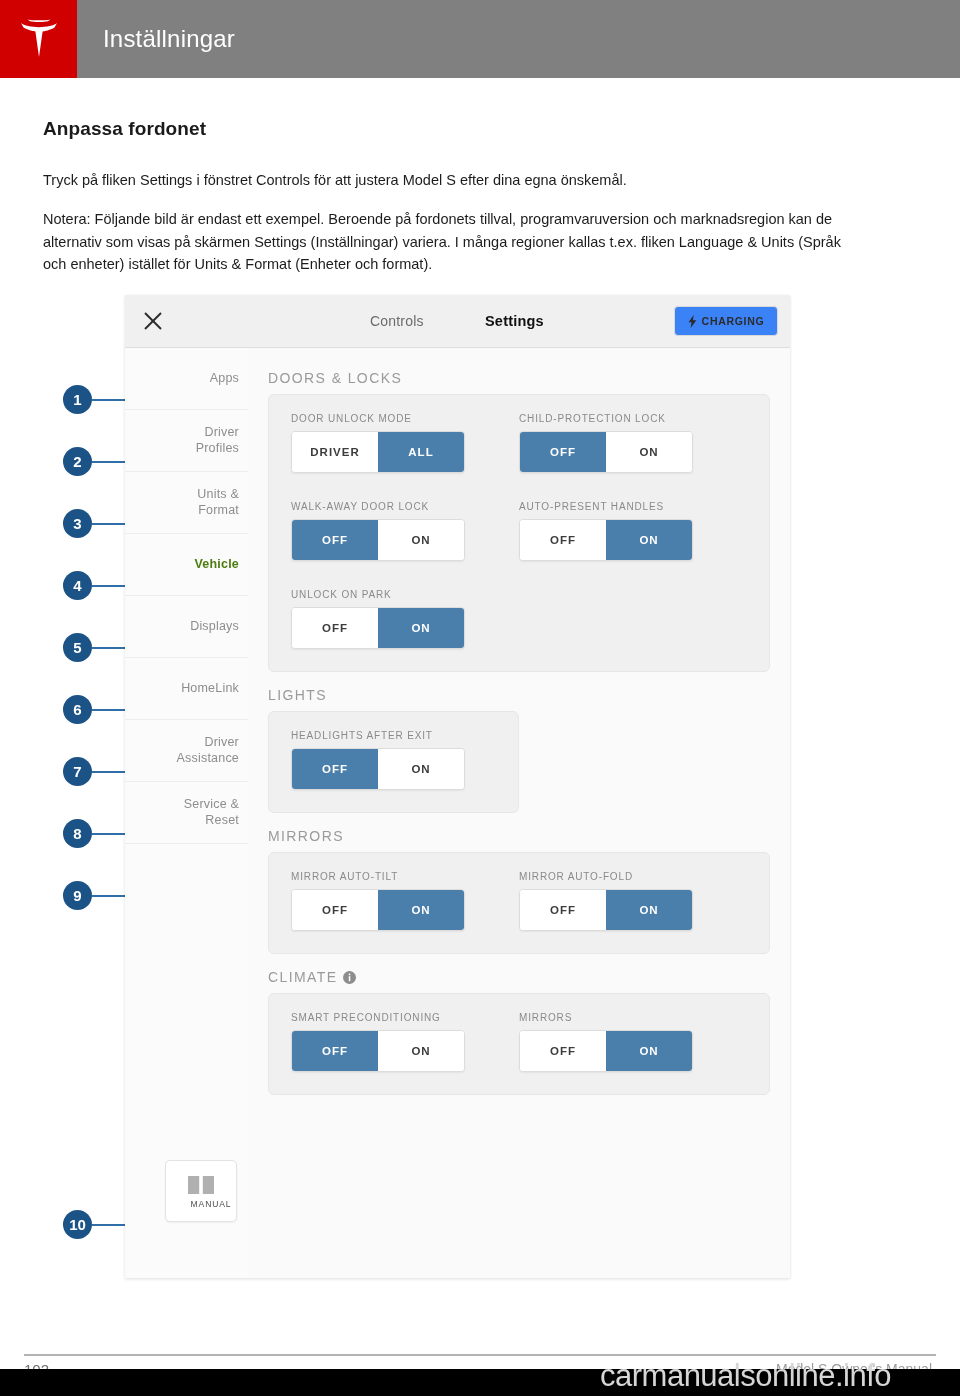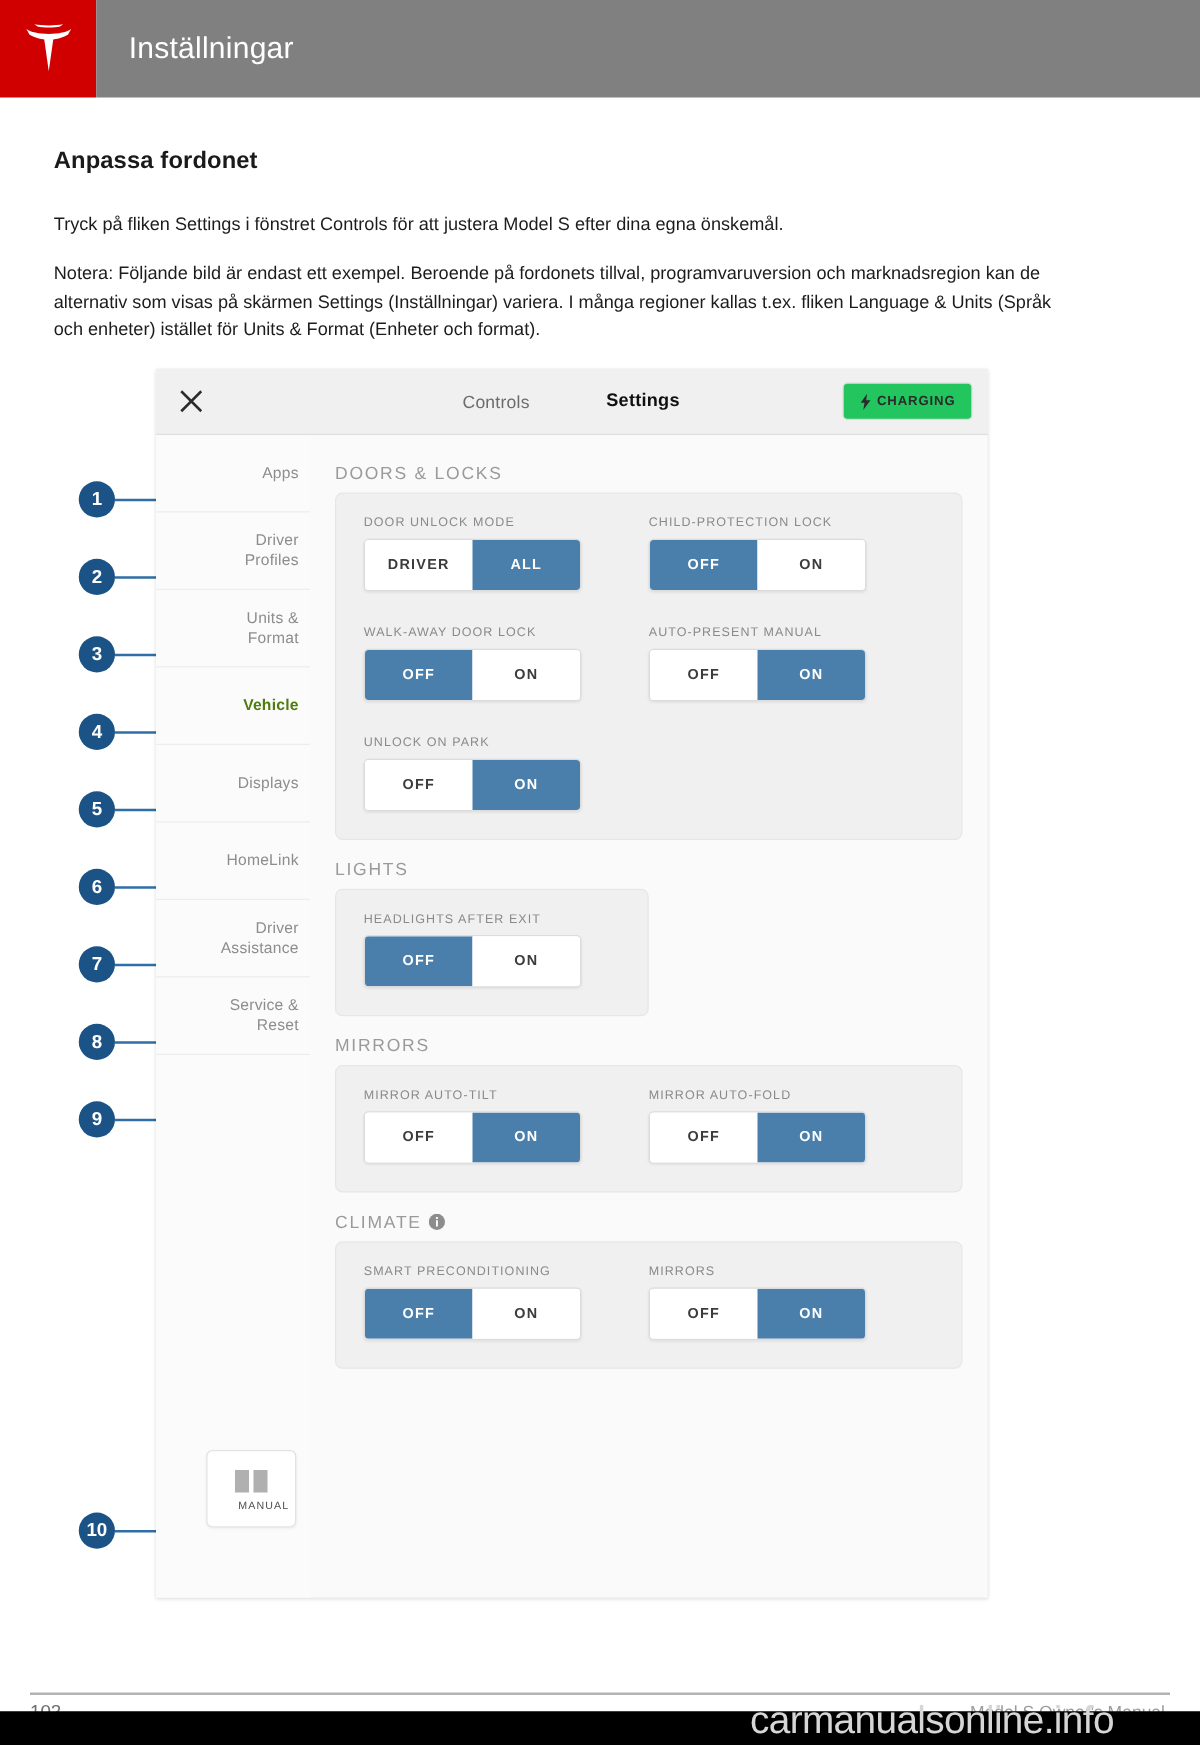--- a/index.html
+++ b/index.html
@@ -69,21 +69,21 @@
     position:absolute; left:245px; top:50%; transform:translateY(-50%);
     font-size:14px; color:#6b6b6b; letter-spacing:0.2px;
   }
   .tab-settings {
     position:absolute; left:360px; top:50%; transform:translateY(-50%);
     font-size:14.5px; color:#101010; font-weight:700; letter-spacing:0.2px;
   }
   .charging-btn {
     position:absolute; right:12px; top:50%; transform:translateY(-50%);
     height:30px; min-width:104px; padding:0 10px;
-    background:#22c55e; border:1px solid #d9d9d9; border-radius:4px;
+    background:#3b82f6; border:1px solid #d9d9d9; border-radius:4px;
     display:flex; align-items:center; justify-content:center; gap:5px;
     font-size:10.5px; letter-spacing:0.7px; color:#2b2b2b; font-weight:600;
   }
   .bolt { width:9px; height:13px; display:block; }
 
   .panel-body { position:relative; height:930px; width:100%; background:#fafafa; }
 
   
   .nav {
     position:absolute; left:0; top:0; width:123px; height:100%;
@@ -285,21 +285,21 @@
               </div>
               <div class="row">
                 <div class="cell pad">
                   <div class="opt-label">WALK-AWAY DOOR LOCK</div>
                   <div class="seg">
                     <div class="seg-btn on">OFF</div>
                     <div class="seg-btn">ON</div>
                   </div>
                 </div>
                 <div class="cell pad">
-                  <div class="opt-label">AUTO-PRESENT MANUAL</div>
+                  <div class="opt-label">AUTO-PRESENT HANDLES</div>
                   <div class="seg">
                     <div class="seg-btn">OFF</div>
                     <div class="seg-btn on">ON</div>
                   </div>
                 </div>
               </div>
               <div class="row">
                 <div class="cell">
                   <div class="opt-label">UNLOCK ON PARK</div>
                   <div class="seg">

